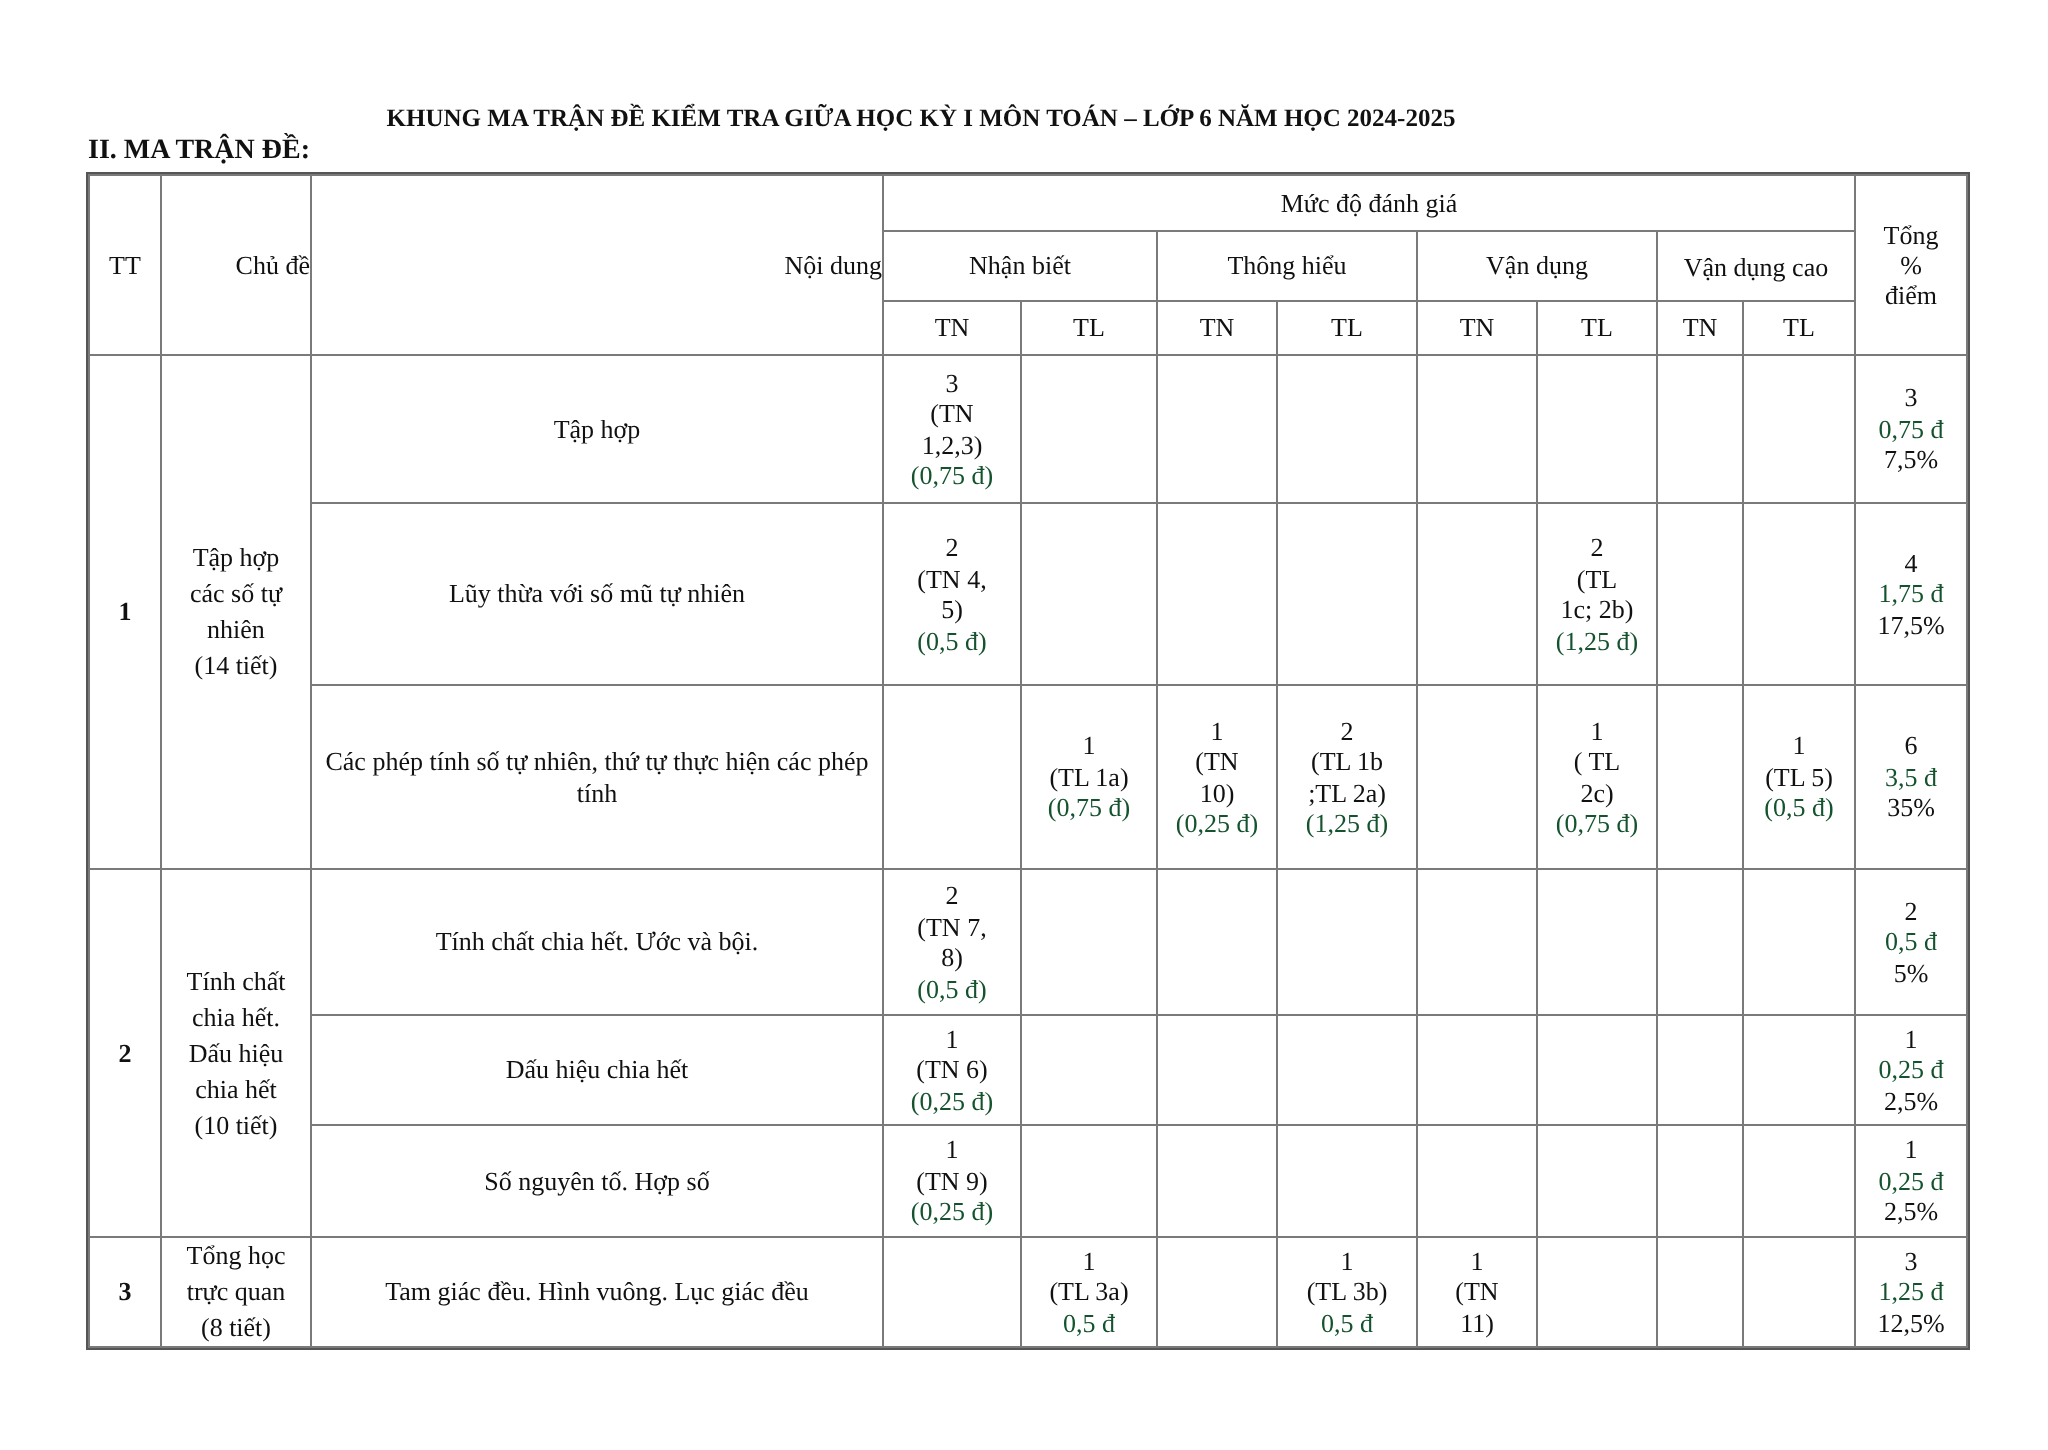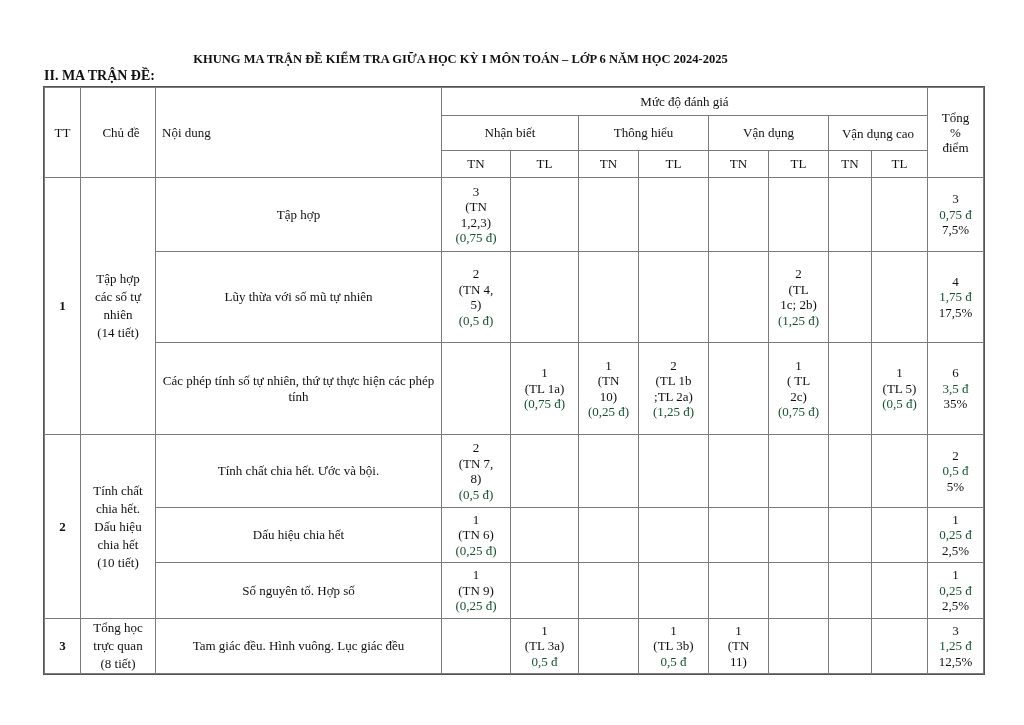--- a/index.html
+++ b/index.html
@@ -47,22 +47,22 @@
       <col style="width:70px">
     <col style="width:60px">
       <col style="width:60px">
       <col style="width:43px">
       <col style="width:56px">
     <col style="width:56px">
   </colgroup>
   <thead>
     <tr style="height:28px">
       <th rowspan="3">TT</th>
-      <th rowspan="3" class="left" style="text-align:center;padding-left:6px">Chủ đề</th>
-      <th rowspan="3" style="text-align:left;padding-left:6px">Nội dung</th>
+      <th rowspan="3" class="left" style="text-align:right;padding-left:6px">Chủ đề</th>
+      <th rowspan="3" style="text-align:right;padding-left:6px">Nội dung</th>
       <th colspan="8">Mức độ đánh giá</th>
       <th rowspan="3" style="line-height:15px">
         <span class="line">Tổng</span>
         <span class="line">%</span>
         <span class="line">điểm</span>
       </th>
     </tr>
     <tr style="height:35px">
       <th colspan="2">Nhận biết</th>
       <th colspan="2">Thông hiểu</th>

